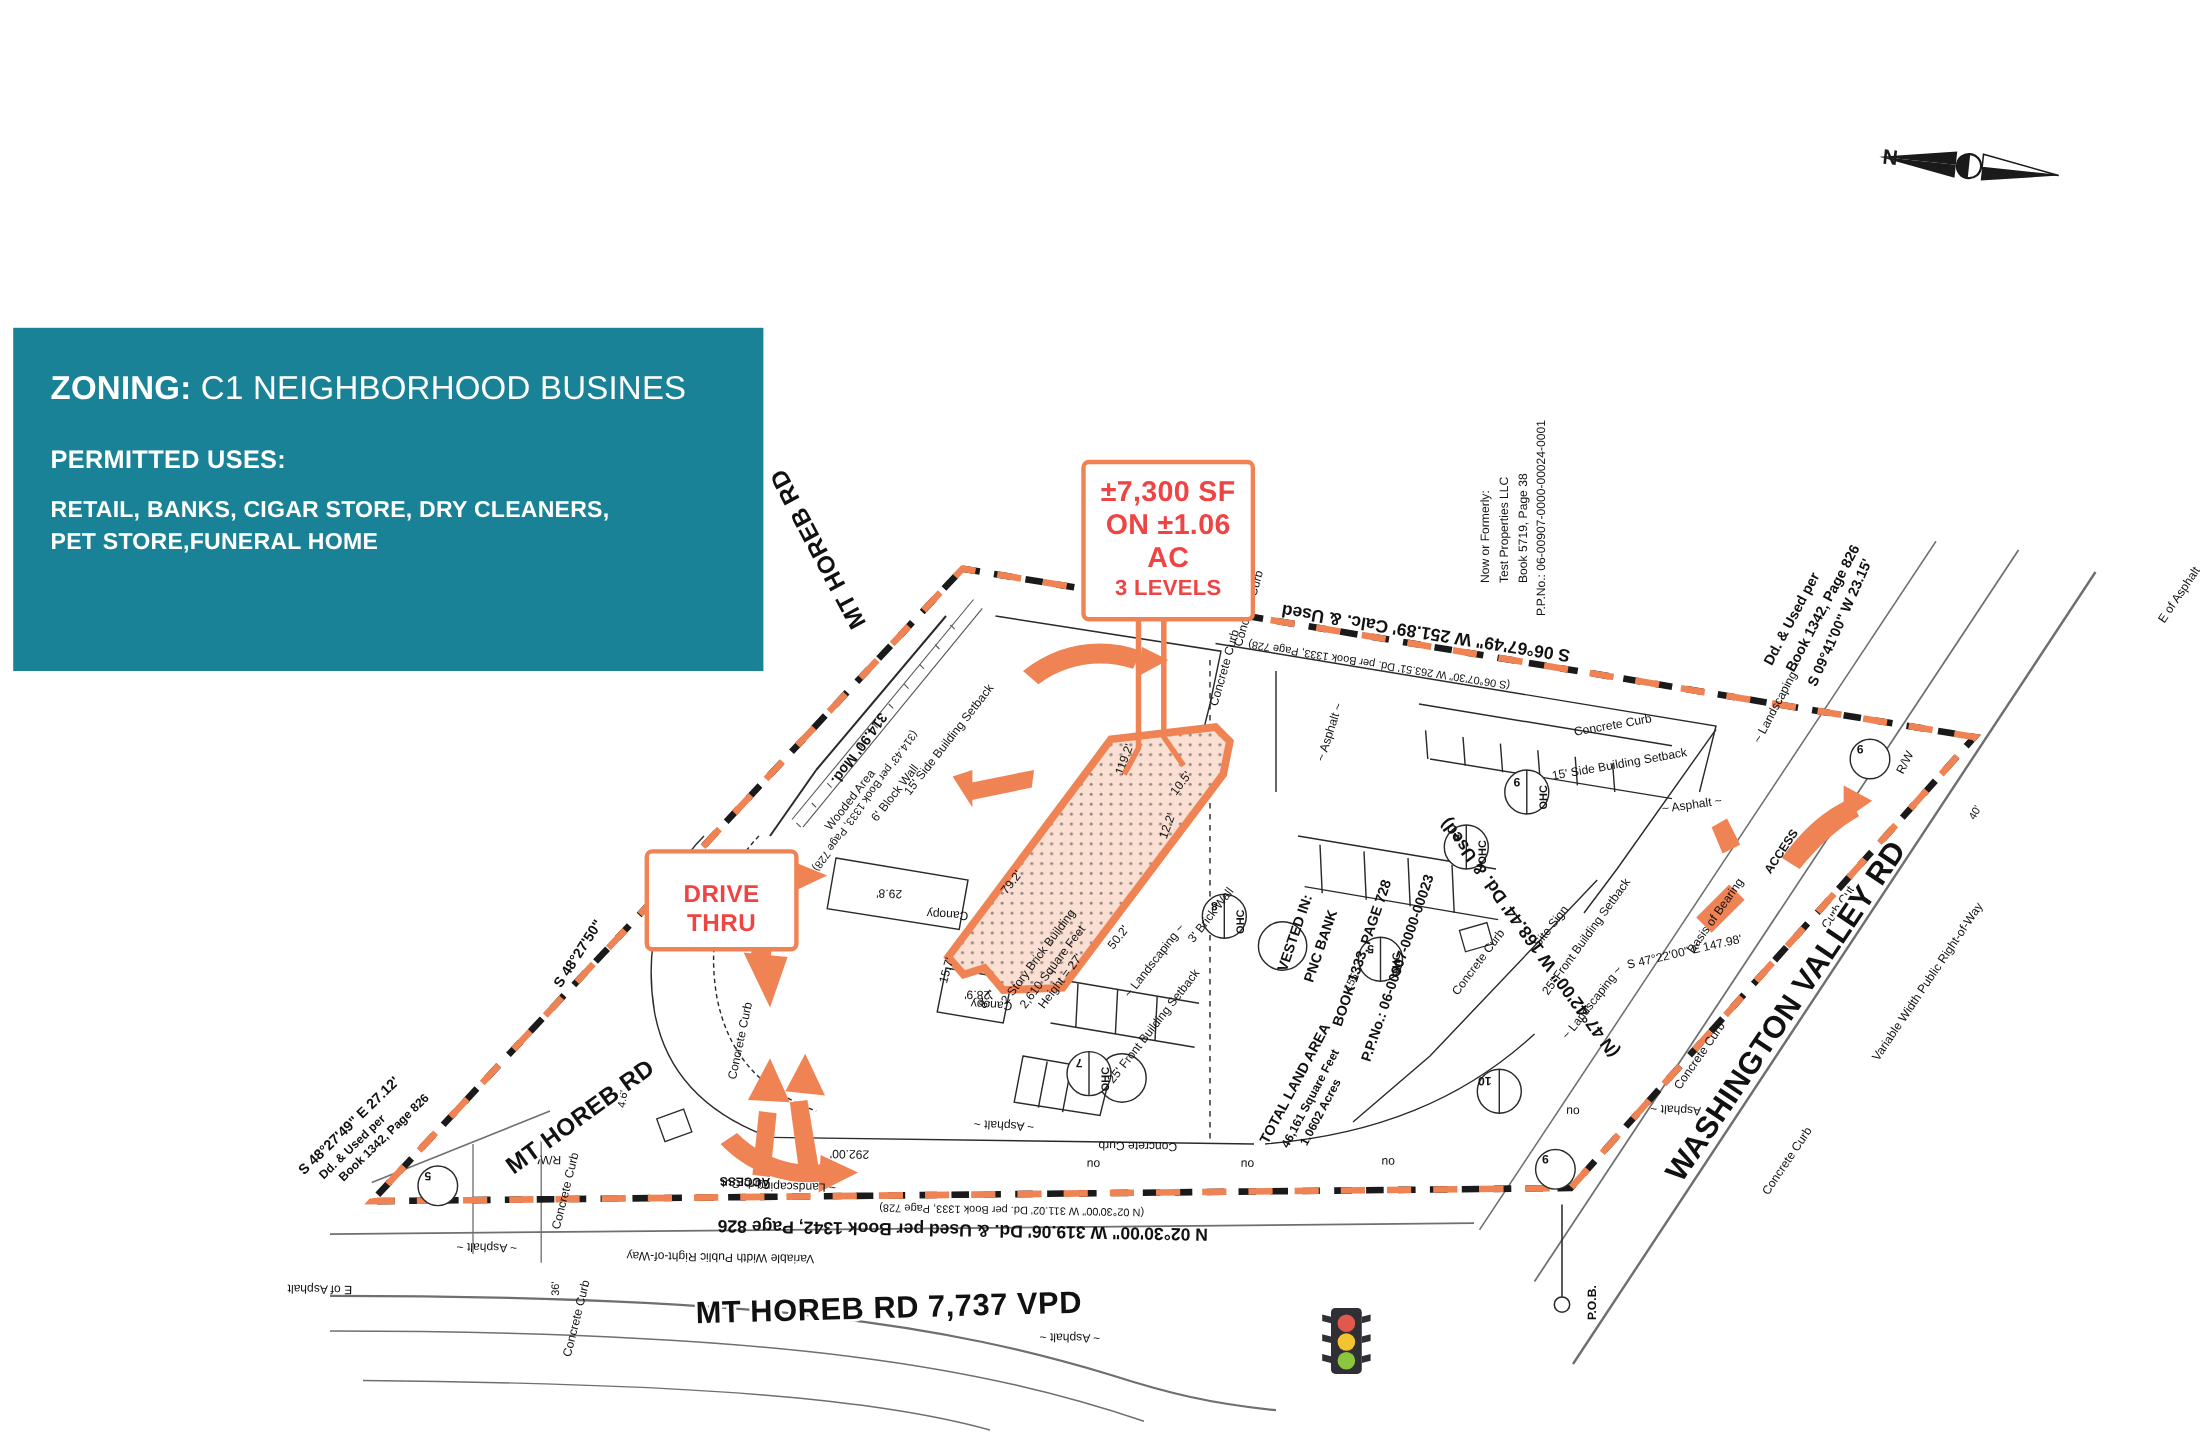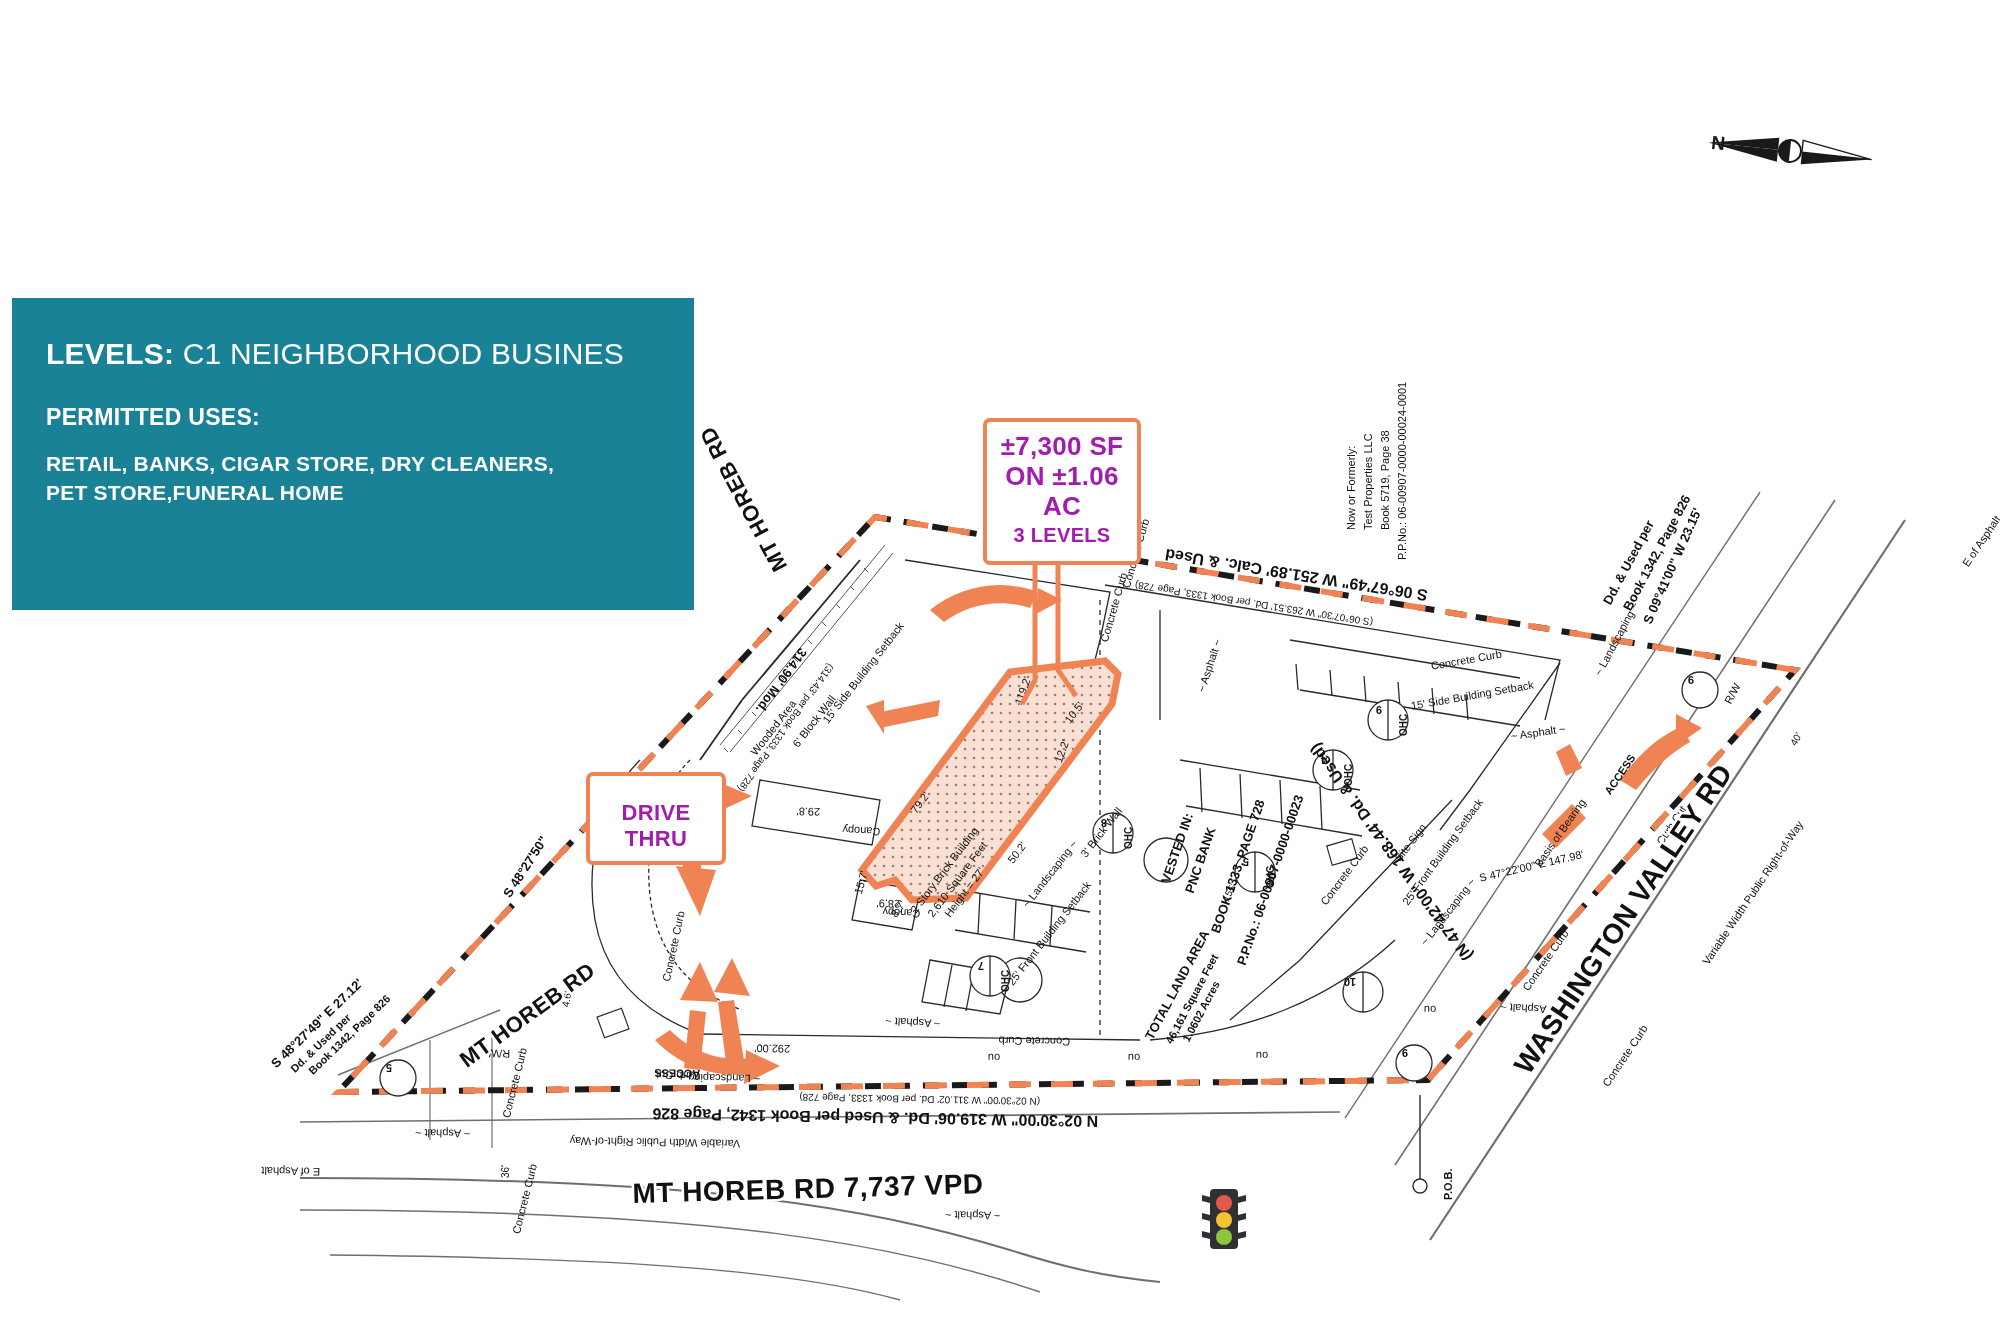--- a/index.html
+++ b/index.html
@@ -57,21 +57,21 @@
     width: 2000px; height: 1318px;
   }
   .map-canvas svg { display: block; }
 
   
   .callout {
     position: absolute;
     background: #ffffff;
     border: 4px solid #ef8354;
     border-radius: 7px;
-    color: #a21caf;
+    color: #ef4444;
     text-align: center;
     font-weight: 700;
     z-index: 40;
   }
   .callout-building {
     left: 983px; top: 418px;
     width: 158px;
     padding: 10px 8px 12px 8px;
   }
   .callout-building .l1 { font-size: 26px; line-height: 1.15; letter-spacing: 0.3px; }
@@ -276,21 +276,21 @@
       </g>
 
       <g stroke="#2a2a2a" fill="#fff" stroke-width="1.2">
         <rect x="600" y="1012" width="26" height="22" transform="rotate(-20 613 1023)"></rect>
       </g>
     </svg>
   </div>
 
   <div class="zoning-panel">
     <div class="zoning-title">
-      <span class="lbl">LEVELS:</span>
+      <span class="lbl">ZONING:</span>
       <span class="val">C1 NEIGHBORHOOD BUSINES</span>
     </div>
     <div class="uses-heading">PERMITTED USES:</div>
     <div class="uses-list">
       <div>RETAIL, BANKS, CIGAR STORE, DRY CLEANERS,</div>
       <div>PET STORE,FUNERAL HOME</div>
     </div>
   </div>
 
   <svg class="callout-tail" style="left:980px; top:520px; width:180px; height:190px;">

